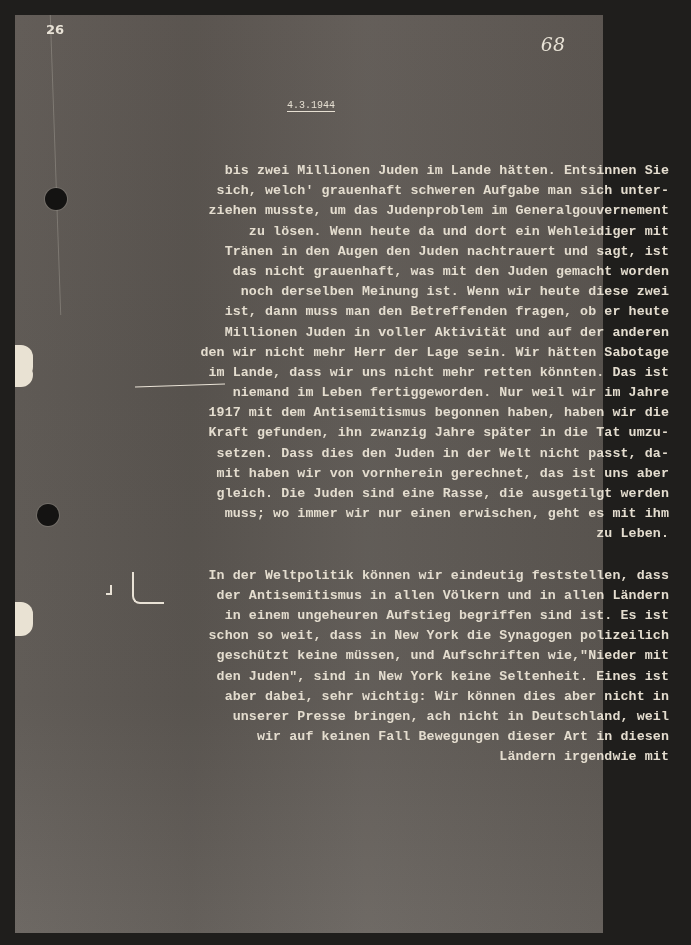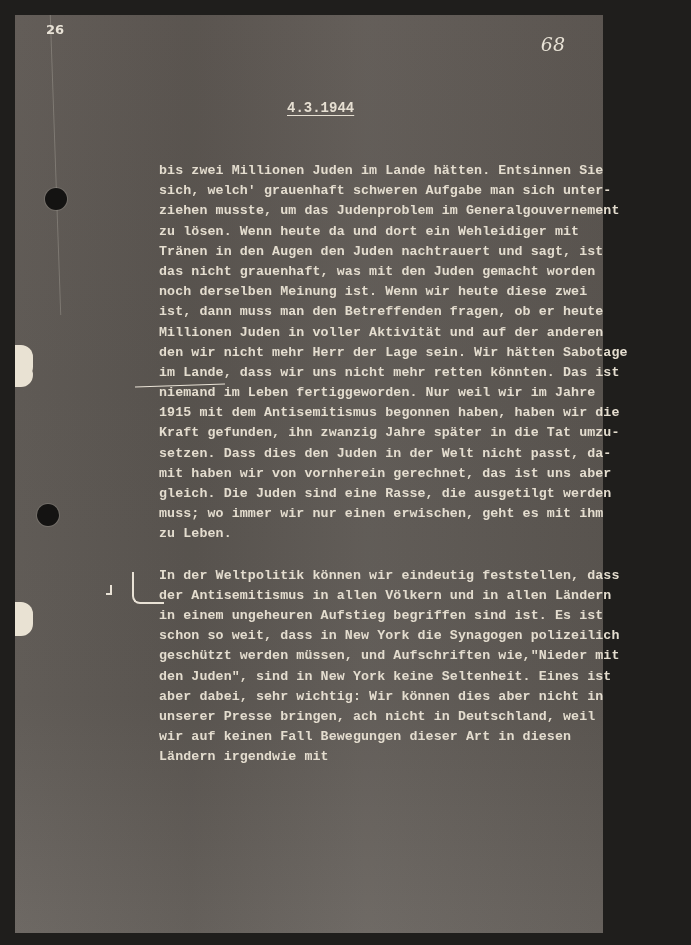--- a/index.html
+++ b/index.html
@@ -34,29 +34,30 @@
     font-family: "DejaVu Sans", sans-serif; font-weight: bold;
     font-size: 13px; color: #e8e2d6;
   }
   .folio {
     position: absolute; right: 38px; top: 18px;
     font-family: "DejaVu Serif", serif; font-style: italic;
     font-size: 19px; color: #e8e2d6;
   }
   .date {
     position: absolute; left: 272px; top: 85px;
-    font-family: "Liberation Mono", monospace; font-weight: bold;
-    font-size: 14px; color: #e6dfd2;
+    font-family: "Liberation Mono", monospace; font-weight: normal;
+    font-size: 10px; color: #e6dfd2;
     text-decoration: underline; text-underline-offset: 3px;
   }
   .body-text {
     position: absolute; left: 144px; top: 146px; width: 510px;
     font-family: "Liberation Mono", monospace; font-weight: bold;
     font-size: 13.3px; line-height: 20.2px; color: #e4ddcf;
     letter-spacing: 0.1px;
+    text-align: right;
   }
   .line { white-space: pre; height: 20.2px; }
   .para-gap { height: 21px; }
   .mark { position: absolute; border-color: #e9e2d6; border-style: solid; }
 </style>
 </head>
 <body>
 
 <div class="sheet">
   <div class="margin-line"></div>
@@ -84,35 +85,35 @@
       <div class="line">ziehen musste, um das Judenproblem im Generalgouvernement</div>
       <div class="line">zu lösen. Wenn heute da und dort ein Wehleidiger mit</div>
       <div class="line">Tränen in den Augen den Juden nachtrauert und sagt, ist</div>
       <div class="line">das nicht grauenhaft, was mit den Juden gemacht worden</div>
       <div class="line">noch derselben Meinung ist. Wenn wir heute diese zwei</div>
       <div class="line">ist, dann muss man den Betreffenden fragen, ob er heute</div>
       <div class="line">Millionen Juden in voller Aktivität und auf der anderen</div>
       <div class="line">den wir nicht mehr Herr der Lage sein. Wir hätten Sabotage</div>
       <div class="line">im Lande, dass wir uns nicht mehr retten könnten. Das ist</div>
       <div class="line">niemand im Leben fertiggeworden. Nur weil wir im Jahre</div>
-      <div class="line">1915 mit dem Antisemitismus begonnen haben, haben wir die</div>
+      <div class="line">1917 mit dem Antisemitismus begonnen haben, haben wir die</div>
       <div class="line">Kraft gefunden, ihn zwanzig Jahre später in die Tat umzu-</div>
       <div class="line">setzen. Dass dies den Juden in der Welt nicht passt, da-</div>
       <div class="line">mit haben wir von vornherein gerechnet, das ist uns aber</div>
       <div class="line">gleich. Die Juden sind eine Rasse, die ausgetilgt werden</div>
       <div class="line">muss; wo immer wir nur einen erwischen, geht es mit ihm</div>
       <div class="line">zu Leben.</div>
     </div>
     <div class="para-gap"></div>
     <div>
       <div class="line">In der Weltpolitik können wir eindeutig feststellen, dass</div>
       <div class="line">der Antisemitismus in allen Völkern und in allen Ländern</div>
       <div class="line">in einem ungeheuren Aufstieg begriffen sind ist. Es ist</div>
       <div class="line">schon so weit, dass in New York die Synagogen polizeilich</div>
-      <div class="line">geschützt werden müssen, und Aufschriften wie,"Nieder mit</div>
+      <div class="line">geschützt keine müssen, und Aufschriften wie,"Nieder mit</div>
       <div class="line">den Juden", sind in New York keine Seltenheit. Eines ist</div>
       <div class="line">aber dabei, sehr wichtig: Wir können dies aber nicht in</div>
       <div class="line">unserer Presse bringen, ach nicht in Deutschland, weil</div>
       <div class="line">wir auf keinen Fall Bewegungen dieser Art in diesen</div>
       <div class="line">Ländern irgendwie mit</div>
     </div>
   </div>
 </div>
 
 </body></html>

